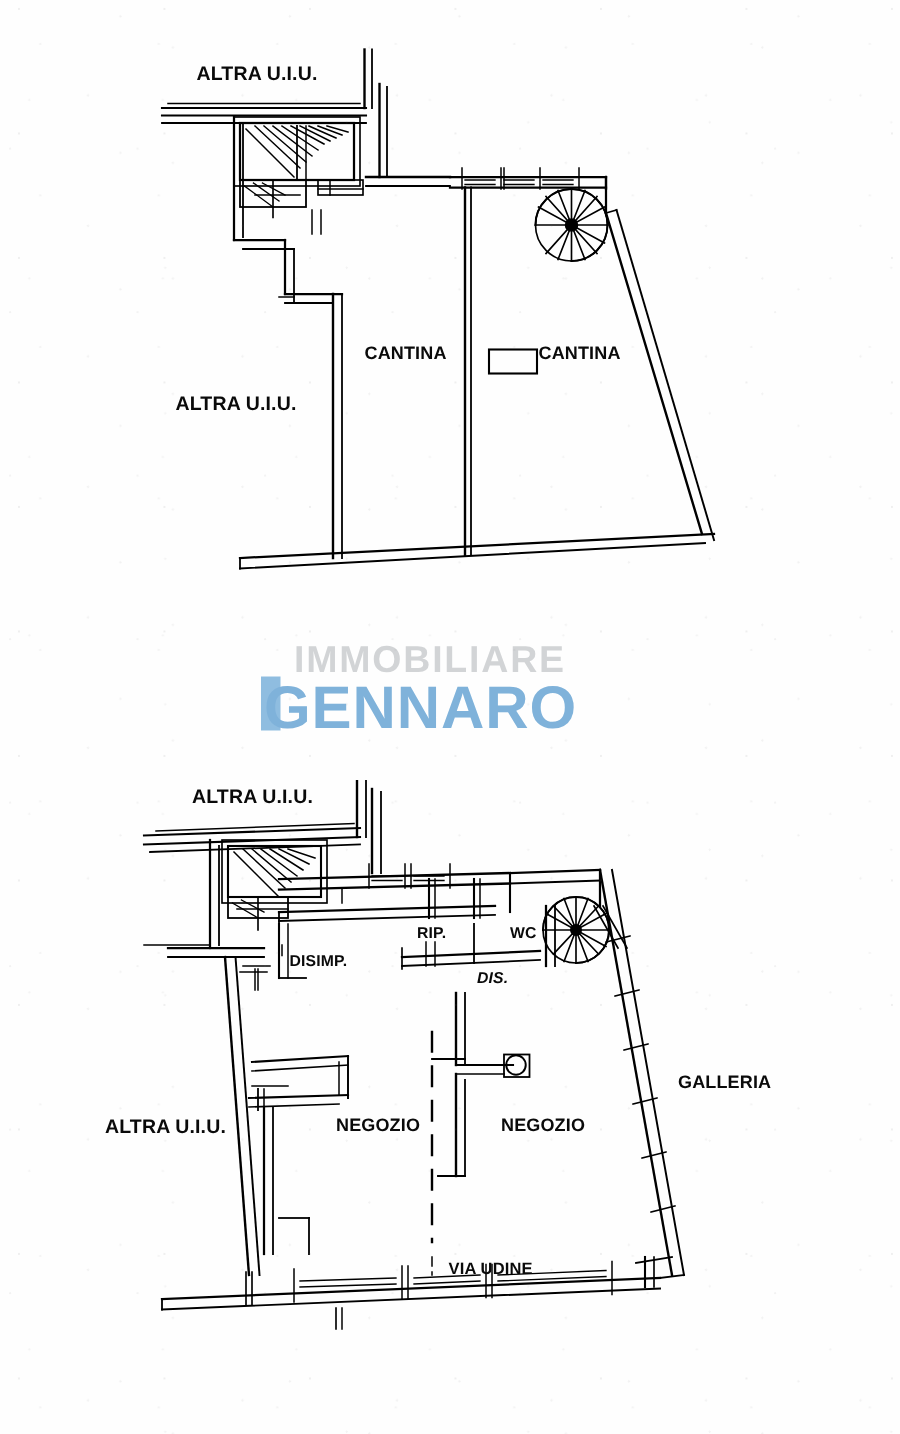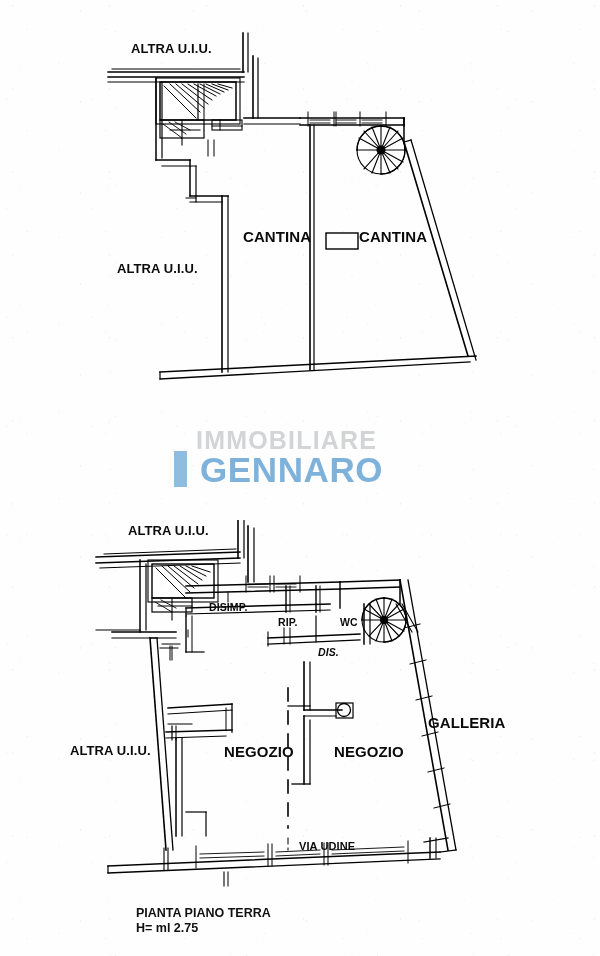--- a/index.html
+++ b/index.html
@@ -47,21 +47,21 @@
   
   .lbl {
     position: absolute;
     font-family: "Liberation Sans", sans-serif;
     font-weight: bold;
     color: #0a0a0a;
     white-space: nowrap;
     letter-spacing: .1px;
     line-height: 1;
   }
-  .lbl-room    { font-size: 15px; }
+  .lbl-room    { font-size: 12px; }
   .lbl-small   { font-size: 10.5px; }
   .lbl-uiu     { font-size: 13px; }
   .lbl-street  { font-size: 11px; }
 
   
   .caption {
     position: absolute;
     font-family: "Liberation Sans", sans-serif;
     font-weight: bold;
     font-size: 12.5px;
@@ -94,25 +94,25 @@
   #wm-bar {
     position: absolute;
     left: 6px;
     top: 25px;
     width: 13px;
     height: 36px;
     background: #8fbde0;
   }
   #wm-gennaro {
     position: absolute;
-    left: 32px;
+    left: 8px;
     top: 24px;
     font-family: "Liberation Sans", sans-serif;
     font-weight: bold;
-    font-size: 35px;
+    font-size: 40px;
     letter-spacing: .6px;
     color: #7fb2da;
     white-space: nowrap;
   }
 </style>
 </head>
 <body>
 
 <div id="page">
 
@@ -359,28 +359,24 @@
                  M384 100 L384 122 M384 100 L376 121 M384 100 L369 116"></path>
         <path d="M362 100 A22 22 0 0 1 384 78" stroke-width="1.3"></path>
         <path d="M384 78 A22 22 0 0 1 406 100" stroke-width="1.3"></path>
         <path d="M406 100 A22 22 0 0 1 384 122" stroke-width="1.3"></path>
       </g>
     </g>
   </svg>
 
   <div class="lbl lbl-uiu" style="left:128px; top:524px;">ALTRA U.I.U.</div>
   <div class="lbl lbl-uiu" style="left:70px;  top:744px;">ALTRA U.I.U.</div>
-  <div class="lbl lbl-small" style="left:193px; top:602px;padding-left:16px;">DISIMP.</div>
+  <div class="lbl lbl-small" style="left:193px; top:636px;">DISIMP.</div>
   <div class="lbl lbl-small" style="left:278px; top:617px;text-align:right;">RIP.</div>
   <div class="lbl lbl-small" style="left:340px; top:617px;">WC</div>
   <div class="lbl lbl-small" style="left:318px; top:647px;font-style:italic;">DIS.</div>
   <div class="lbl lbl-room" style="left:224px; top:744px;">NEGOZIO</div>
   <div class="lbl lbl-room" style="left:334px; top:744px;">NEGOZIO</div>
-  <div class="lbl lbl-room" style="left:428px; top:715px;">GALLERIA</div>
+  <div class="lbl lbl-room" style="left:452px; top:715px;">GALLERIA</div>
   <div class="lbl lbl-street" style="left:299px; top:841px;">VIA UDINE</div>
 
-  <div class="caption" style="left:136px; top:906px;">
-    <span class="h-line">PIANTA PIANO TERRA</span>
-    <span class="h-line">H= ml 2.75</span>
-  </div>
 
   <div id="scan-noise"></div>
 </div>
 
 </body></html>

